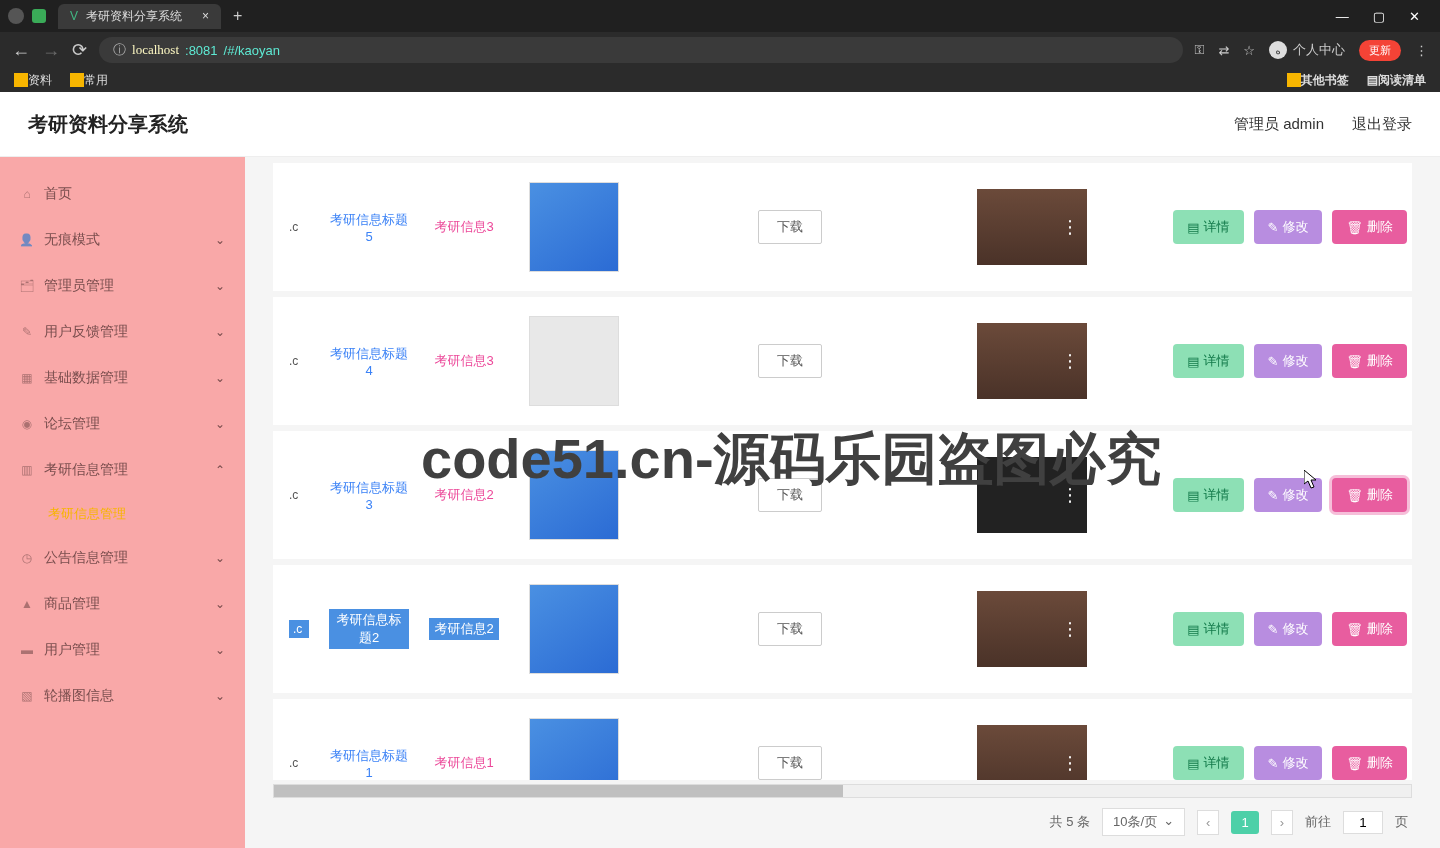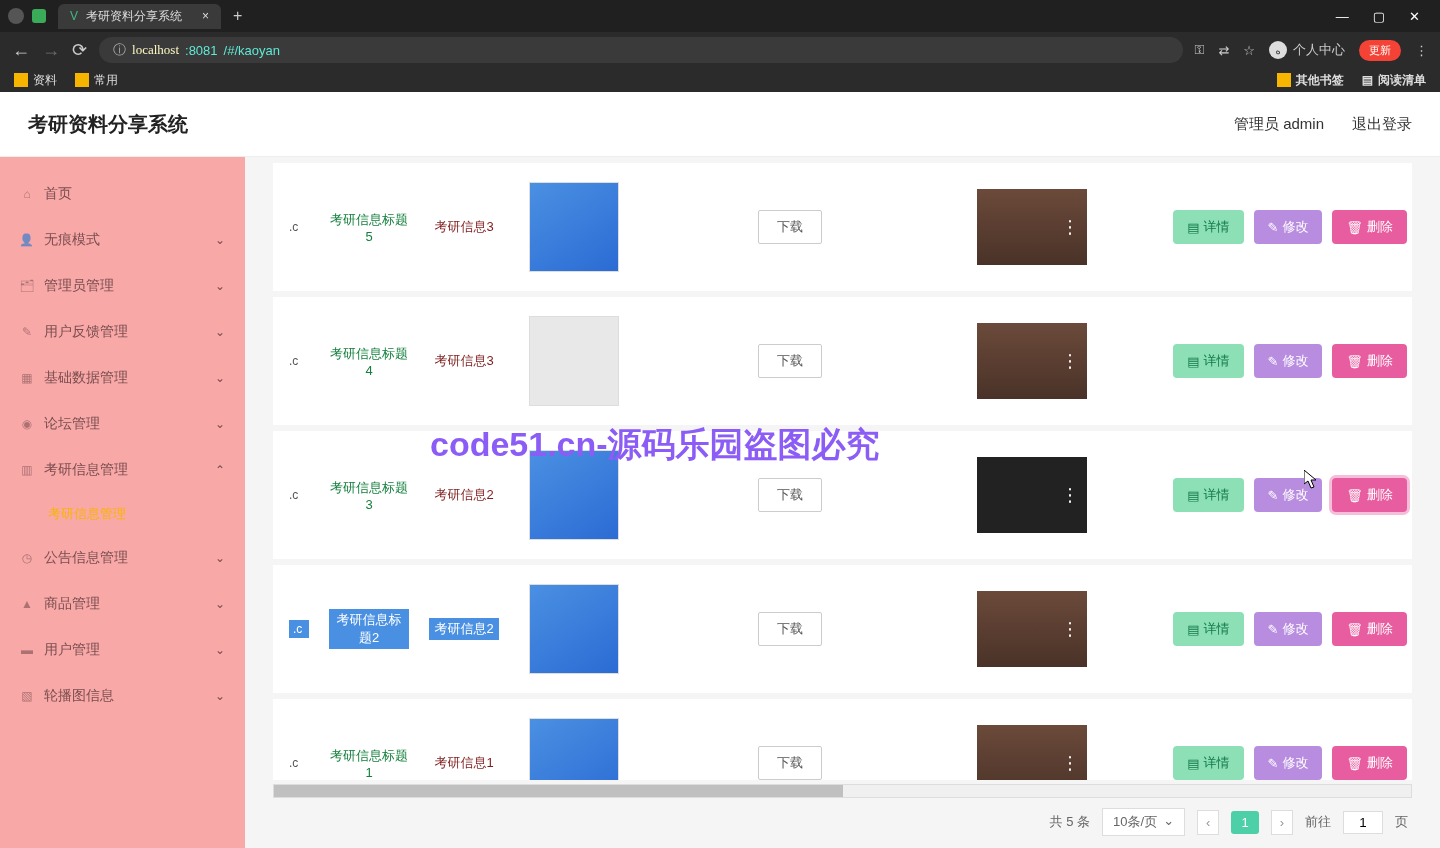--- a/index.html
+++ b/index.html
@@ -18,49 +18,49 @@
 .nav-btn { color: #ccc; font-size: 18px; cursor: pointer; }
 .url-box { flex: 1; background: #3a3a3a; border-radius: 16px; padding: 4px 14px; color: #aaa; font-size: 13px; display: flex; align-items: center; gap: 6px; }
 .url-box .host { color: #fef9c3; font-family: Liberation Serif, serif; }
 .url-box .path { color: #5eead4; }
 .addr-right { display: flex; align-items: center; gap: 14px; color: #ccc; font-size: 13px; }
 .priv-badge { display: flex; align-items: center; gap: 6px; }
 .priv-badge .dot { width: 18px; height: 18px; border-radius: 50%; background: #ddd; display: flex; align-items: center; justify-content: center; color: #333; font-size: 10px; }
 .update-btn { background: #f44336; color: #fff; padding: 3px 10px; border-radius: 12px; font-size: 11px; }
 .bookmarks { height: 24px; display: flex; align-items: center; padding: 0 14px; gap: 18px; font-size: 12px; color: #ddd; }
 .bookmarks .right { margin-left: auto; display: flex; gap: 18px; font-weight: bold; }
-.bookmarks .bm { display: flex; align-items: center; gap: 5px; }
+.bookmarks .bm { display: flex; align-items: center; }
 .bm-icon { width: 14px; height: 14px; background: #f7b500; }
 
 
 .app { position: relative; height: 756px; background: #fff; }
 .watermark-layer { position: absolute; inset: 0; pointer-events: none; z-index: 2; opacity: 0.15; overflow: hidden; }
 .wm-row { display: flex; gap: 90px; white-space: nowrap; color: #000; font-size: 30px; font-weight: 500; padding: 20px 0; }
-.watermark-big { position: absolute; top: 330px; left: 430px; font-size: 34px; color: #8b5cf6; font-weight: 700; z-index: 5; pointer-events: none; }
+.watermark-big { position: absolute; top: 330px; left: 421px; font-size: 56px; color: #404040; font-weight: 700; z-index: 5; pointer-events: none; }
 .watermark-bottom { position: absolute; bottom: 100px; left: 150px; font-size: 38px; color: #666; font-weight: 700; z-index: 5; pointer-events: none; }
 
 .app-header { height: 65px; border-bottom: 1px solid #eee; display: flex; align-items: center; padding: 0 28px; background: #fff; position: relative; z-index: 3; }
 .app-title { font-size: 20px; font-weight: 700; color: #222; }
 .header-right { margin-left: auto; display: flex; gap: 28px; color: #333; font-size: 15px; }
 
 .app-body { display: flex; height: 691px; }
 .sidebar { width: 245px; background: #f9a8a8; padding-top: 14px; overflow-y: auto; position: relative; z-index: 3; }
 .side-item { padding: 14px 20px; display: flex; align-items: center; gap: 10px; color: #7a4e4e; font-size: 14px; cursor: pointer; }
 .side-item.expandable::after { content: "⌄"; margin-left: auto; font-size: 12px; }
 .side-item.expanded::after { content: "⌃"; }
 .side-sub { padding: 12px 20px 12px 48px; color: #f7b500; font-size: 13px; cursor: pointer; }
 .side-icon { width: 14px; height: 14px; opacity: 0.6; display: inline-flex; align-items: center; justify-content: center; font-size: 12px; }
 
 .content { flex: 1; background: #f5f5f5; padding: 0 28px 12px 28px; overflow: hidden; position: relative; z-index: 3; display: flex; flex-direction: column; }
 .table-scroll { flex: 1; overflow-x: auto; overflow-y: hidden; }
 .rows-wrap { min-width: 1150px; }
 .row { background: #fff; margin: 6px 0; padding: 14px 16px; display: flex; align-items: center; gap: 20px; min-height: 120px; }
 .row .c-ext { width: 20px; font-size: 12px; color: #555; }
-.row .c-title { width: 80px; font-size: 13px; color: #15803d; text-align: center; }
-.row .c-cat { width: 70px; font-size: 13px; color: #7f1d1d; text-align: center; }
+.row .c-title { width: 80px; font-size: 13px; color: #3b82f6; text-align: center; }
+.row .c-cat { width: 70px; font-size: 13px; color: #ec4899; text-align: center; }
 .row .c-cover { width: 110px; height: 100px; display: flex; align-items: center; justify-content: center; }
 .row .cover-img { width: 90px; height: 90px; background: linear-gradient(145deg,#4a90e2,#2b6bd4); border: 1px solid #ddd; }
 .row .c-spacer1 { flex: 1; }
 .row .c-dl { width: 90px; }
 .dl-btn { border: 1px solid #ccc; background: #fff; padding: 7px 18px; font-size: 13px; color: #555; cursor: pointer; border-radius: 2px; }
 .row .c-video { width: 140px; }
 .vid-thumb { width: 110px; height: 76px; background: linear-gradient(#6b4a3a,#4a3228); position: relative; }
 .vid-thumb::after { content: "⋮"; position: absolute; right: 8px; top: 50%; transform: translateY(-50%); color: #fff; font-size: 18px; }
 .row .c-actions { width: 270px; display: flex; gap: 10px; justify-content: flex-end; }
 .act-btn { padding: 8px 14px; border: none; border-radius: 4px; font-size: 13px; cursor: pointer; display: flex; align-items: center; gap: 4px; color: #fff; }

